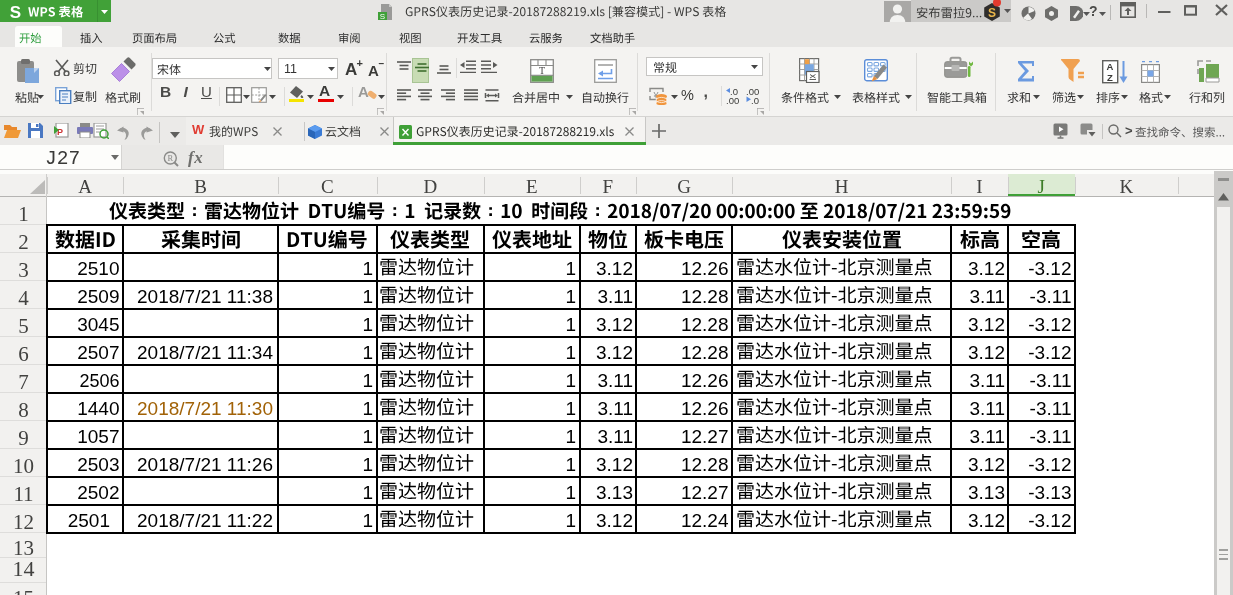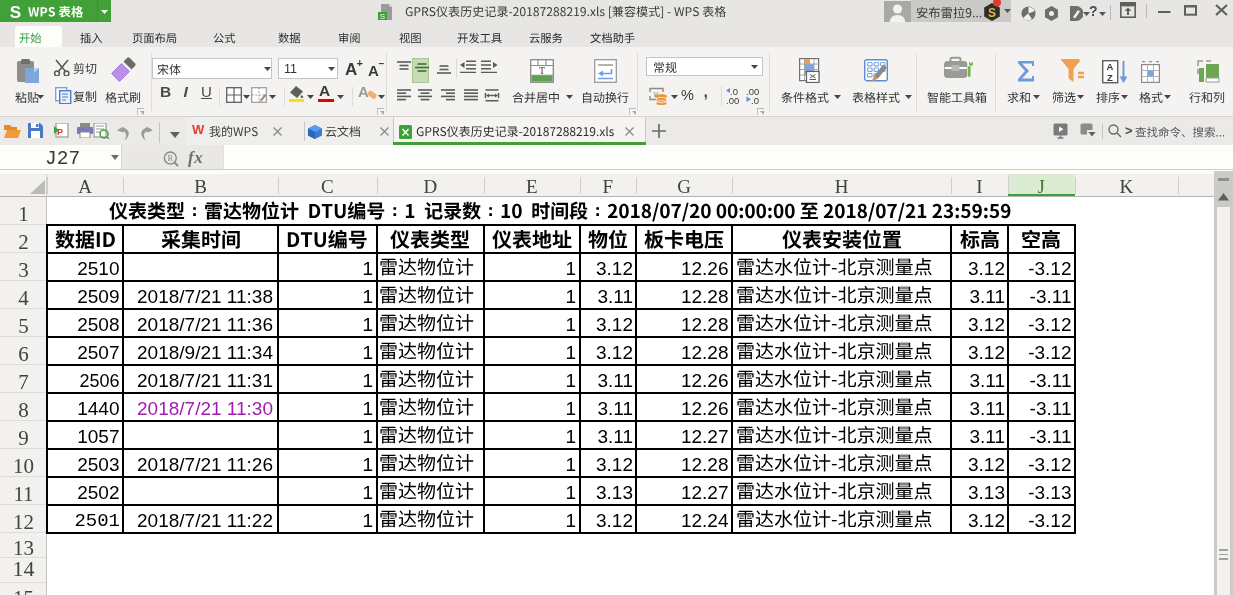--- a/index.html
+++ b/index.html
@@ -1204,22 +1204,21 @@
         <use href="#r002d" x="5000"></use>
         <use href="#r5317" x="5347"></use>
         <use href="#r4eac" x="6347"></use>
         <use href="#r6d4b" x="7347"></use>
         <use href="#r91cf" x="8347"></use>
         <use href="#r70b9" x="9347"></use>
       </g>
     </svg>
     <div style="position:absolute;left:1005px;top:285.36px;font-family:'Liberation Sans',sans-serif;font-size:19px;font-weight:400;color:#000;white-space:pre;line-height:24.7px;transform:translateX(-100%);">3.11</div>
     <div style="position:absolute;left:1071.5px;top:285.36px;font-family:'Liberation Sans',sans-serif;font-size:19px;font-weight:400;color:#000;white-space:pre;line-height:24.7px;transform:translateX(-100%);">-3.11</div>
-    <div style="position:absolute;left:119.5px;top:313.36px;font-family:'Liberation Sans',sans-serif;font-size:19px;font-weight:400;color:#000;white-space:pre;line-height:24.7px;transform:translateX(-100%);">2508</div>
-    <div style="position:absolute;left:273px;top:313.36px;font-family:'Liberation Sans',sans-serif;font-size:19px;font-weight:400;color:#000;white-space:pre;line-height:24.7px;transform:translateX(-100%);">2018/7/21 11:36</div>
+    <div style="position:absolute;left:119.5px;top:313.36px;font-family:'Liberation Sans',sans-serif;font-size:19px;font-weight:400;color:#000;white-space:pre;line-height:24.7px;transform:translateX(-100%);">3045</div>
     <div style="position:absolute;left:373px;top:313.36px;font-family:'Liberation Sans',sans-serif;font-size:19px;font-weight:400;color:#000;white-space:pre;line-height:24.7px;transform:translateX(-100%);">1</div>
     <svg style="position:absolute;left:378.5px;top:310.5px;" width="95.00" height="25.08" viewBox="0 0 5000 1320" fill="#000">
       <g transform="translate(0,1000)">
         <use href="#r96f7" x="0"></use>
         <use href="#r8fbe" x="1000"></use>
         <use href="#r7269" x="2000"></use>
         <use href="#r4f4d" x="3000"></use>
         <use href="#r8ba1" x="4000"></use>
       </g>
     </svg>
@@ -1237,21 +1236,21 @@
         <use href="#r5317" x="5347"></use>
         <use href="#r4eac" x="6347"></use>
         <use href="#r6d4b" x="7347"></use>
         <use href="#r91cf" x="8347"></use>
         <use href="#r70b9" x="9347"></use>
       </g>
     </svg>
     <div style="position:absolute;left:1005px;top:313.36px;font-family:'Liberation Sans',sans-serif;font-size:19px;font-weight:400;color:#000;white-space:pre;line-height:24.7px;transform:translateX(-100%);">3.12</div>
     <div style="position:absolute;left:1071.5px;top:313.36px;font-family:'Liberation Sans',sans-serif;font-size:19px;font-weight:400;color:#000;white-space:pre;line-height:24.7px;transform:translateX(-100%);">-3.12</div>
     <div style="position:absolute;left:119.5px;top:341.36px;font-family:'Liberation Sans',sans-serif;font-size:19px;font-weight:400;color:#000;white-space:pre;line-height:24.7px;transform:translateX(-100%);">2507</div>
-    <div style="position:absolute;left:273px;top:341.36px;font-family:'Liberation Sans',sans-serif;font-size:19px;font-weight:400;color:#000;white-space:pre;line-height:24.7px;transform:translateX(-100%);">2018/9/21 11:34</div>
+    <div style="position:absolute;left:273px;top:341.36px;font-family:'Liberation Sans',sans-serif;font-size:19px;font-weight:400;color:#000;white-space:pre;line-height:24.7px;transform:translateX(-100%);">2018/7/21 11:34</div>
     <div style="position:absolute;left:373px;top:341.36px;font-family:'Liberation Sans',sans-serif;font-size:19px;font-weight:400;color:#000;white-space:pre;line-height:24.7px;transform:translateX(-100%);">1</div>
     <svg style="position:absolute;left:378.5px;top:338.5px;" width="95.00" height="25.08" viewBox="0 0 5000 1320" fill="#000">
       <g transform="translate(0,1000)">
         <use href="#r96f7" x="0"></use>
         <use href="#r8fbe" x="1000"></use>
         <use href="#r7269" x="2000"></use>
         <use href="#r4f4d" x="3000"></use>
         <use href="#r8ba1" x="4000"></use>
       </g>
     </svg>
@@ -1269,21 +1268,20 @@
         <use href="#r5317" x="5347"></use>
         <use href="#r4eac" x="6347"></use>
         <use href="#r6d4b" x="7347"></use>
         <use href="#r91cf" x="8347"></use>
         <use href="#r70b9" x="9347"></use>
       </g>
     </svg>
     <div style="position:absolute;left:1005px;top:341.36px;font-family:'Liberation Sans',sans-serif;font-size:19px;font-weight:400;color:#000;white-space:pre;line-height:24.7px;transform:translateX(-100%);">3.12</div>
     <div style="position:absolute;left:1071.5px;top:341.36px;font-family:'Liberation Sans',sans-serif;font-size:19px;font-weight:400;color:#000;white-space:pre;line-height:24.7px;transform:translateX(-100%);">-3.12</div>
     <div style="position:absolute;left:119.5px;top:369.36px;font-family:'Liberation Sans',sans-serif;font-size:18px;font-weight:400;color:#000;white-space:pre;line-height:24.7px;transform:translateX(-100%);">2506</div>
-    <div style="position:absolute;left:273px;top:369.36px;font-family:'Liberation Sans',sans-serif;font-size:19px;font-weight:400;color:#000;white-space:pre;line-height:24.7px;transform:translateX(-100%);">2018/7/21 11:31</div>
     <div style="position:absolute;left:373px;top:369.36px;font-family:'Liberation Sans',sans-serif;font-size:19px;font-weight:400;color:#000;white-space:pre;line-height:24.7px;transform:translateX(-100%);">1</div>
     <svg style="position:absolute;left:378.5px;top:366.5px;" width="95.00" height="25.08" viewBox="0 0 5000 1320" fill="#000">
       <g transform="translate(0,1000)">
         <use href="#r96f7" x="0"></use>
         <use href="#r8fbe" x="1000"></use>
         <use href="#r7269" x="2000"></use>
         <use href="#r4f4d" x="3000"></use>
         <use href="#r8ba1" x="4000"></use>
       </g>
     </svg>
@@ -1301,21 +1299,21 @@
         <use href="#r5317" x="5347"></use>
         <use href="#r4eac" x="6347"></use>
         <use href="#r6d4b" x="7347"></use>
         <use href="#r91cf" x="8347"></use>
         <use href="#r70b9" x="9347"></use>
       </g>
     </svg>
     <div style="position:absolute;left:1005px;top:369.36px;font-family:'Liberation Sans',sans-serif;font-size:19px;font-weight:400;color:#000;white-space:pre;line-height:24.7px;transform:translateX(-100%);">3.11</div>
     <div style="position:absolute;left:1071.5px;top:369.36px;font-family:'Liberation Sans',sans-serif;font-size:19px;font-weight:400;color:#000;white-space:pre;line-height:24.7px;transform:translateX(-100%);">-3.11</div>
     <div style="position:absolute;left:119.5px;top:397.36px;font-family:'Liberation Sans',sans-serif;font-size:19px;font-weight:400;color:#000;white-space:pre;line-height:24.7px;transform:translateX(-100%);">1440</div>
-    <div style="position:absolute;left:273px;top:397.36px;font-family:'Liberation Sans',sans-serif;font-size:19px;font-weight:400;color:#a21caf;white-space:pre;line-height:24.7px;transform:translateX(-100%);">2018/7/21 11:30</div>
+    <div style="position:absolute;left:273px;top:397.36px;font-family:'Liberation Sans',sans-serif;font-size:19px;font-weight:400;color:#a16207;white-space:pre;line-height:24.7px;transform:translateX(-100%);">2018/7/21 11:30</div>
     <div style="position:absolute;left:373px;top:397.36px;font-family:'Liberation Sans',sans-serif;font-size:19px;font-weight:400;color:#000;white-space:pre;line-height:24.7px;transform:translateX(-100%);">1</div>
     <svg style="position:absolute;left:378.5px;top:394.5px;" width="95.00" height="25.08" viewBox="0 0 5000 1320" fill="#000">
       <g transform="translate(0,1000)">
         <use href="#r96f7" x="0"></use>
         <use href="#r8fbe" x="1000"></use>
         <use href="#r7269" x="2000"></use>
         <use href="#r4f4d" x="3000"></use>
         <use href="#r8ba1" x="4000"></use>
       </g>
     </svg>
@@ -1426,21 +1424,21 @@
         <use href="#r002d" x="5000"></use>
         <use href="#r5317" x="5347"></use>
         <use href="#r4eac" x="6347"></use>
         <use href="#r6d4b" x="7347"></use>
         <use href="#r91cf" x="8347"></use>
         <use href="#r70b9" x="9347"></use>
       </g>
     </svg>
     <div style="position:absolute;left:1005px;top:481.36px;font-family:'Liberation Sans',sans-serif;font-size:19px;font-weight:400;color:#000;white-space:pre;line-height:24.7px;transform:translateX(-100%);">3.13</div>
     <div style="position:absolute;left:1071.5px;top:481.36px;font-family:'Liberation Sans',sans-serif;font-size:19px;font-weight:400;color:#000;white-space:pre;line-height:24.7px;transform:translateX(-100%);">-3.13</div>
-    <div style="position:absolute;left:120px;top:509.36px;font-family:Liberation Mono, monospace;font-size:19px;font-weight:400;color:#000;white-space:pre;line-height:24.7px;transform:translateX(-100%);text-align:right;">2501</div>
+    <div style="position:absolute;left:110px;top:509.36px;font-family:Liberation Sans, sans-serif;font-size:19px;font-weight:400;color:#000;white-space:pre;line-height:24.7px;transform:translateX(-100%);text-align:right;">2501</div>
     <div style="position:absolute;left:273px;top:509.36px;font-family:'Liberation Sans',sans-serif;font-size:19px;font-weight:400;color:#000;white-space:pre;line-height:24.7px;transform:translateX(-100%);">2018/7/21 11:22</div>
     <div style="position:absolute;left:373px;top:509.36px;font-family:'Liberation Sans',sans-serif;font-size:19px;font-weight:400;color:#000;white-space:pre;line-height:24.7px;transform:translateX(-100%);">1</div>
     <svg style="position:absolute;left:378.5px;top:506.5px;" width="95.00" height="25.08" viewBox="0 0 5000 1320" fill="#000">
       <g transform="translate(0,1000)">
         <use href="#r96f7" x="0"></use>
         <use href="#r8fbe" x="1000"></use>
         <use href="#r7269" x="2000"></use>
         <use href="#r4f4d" x="3000"></use>
         <use href="#r8ba1" x="4000"></use>
       </g>

